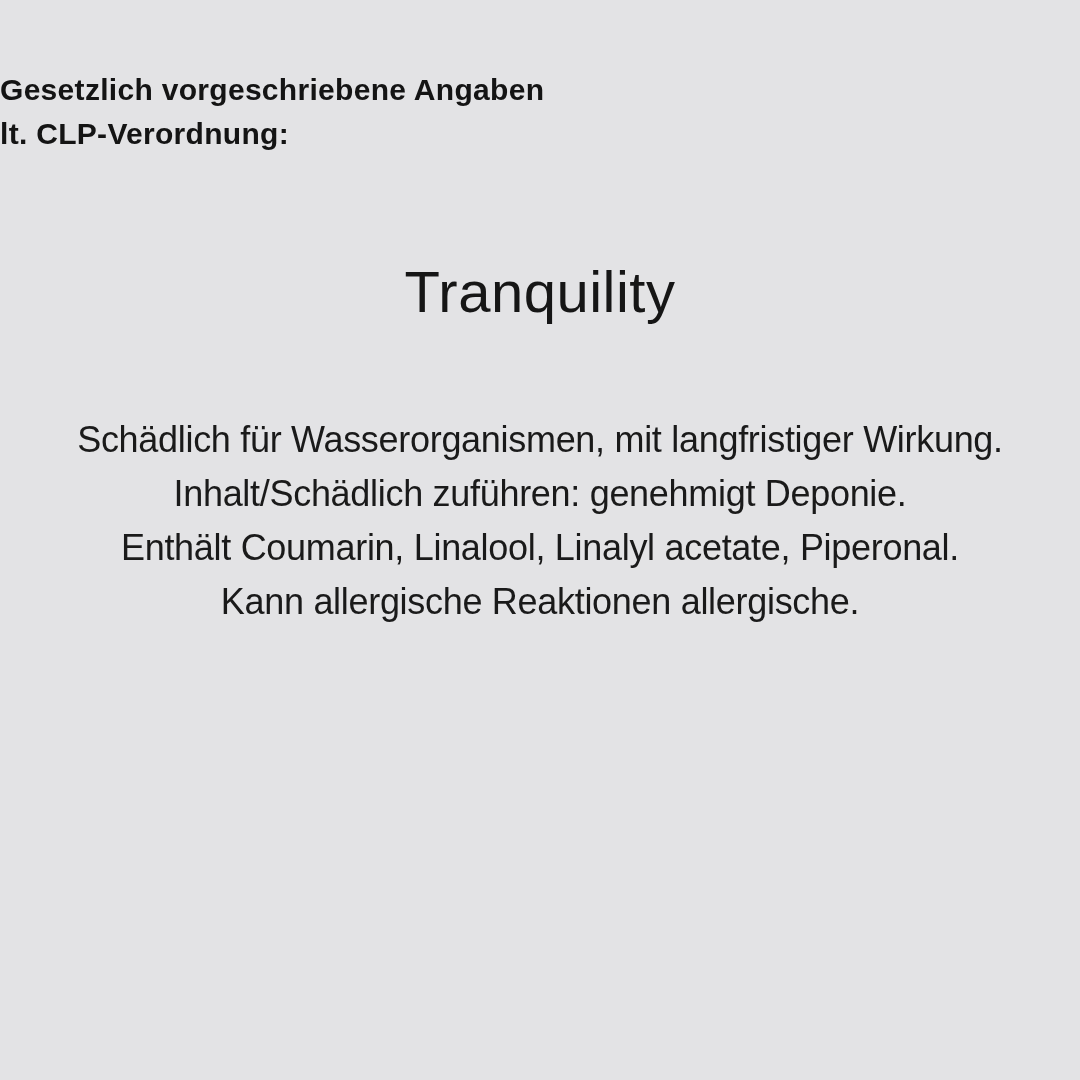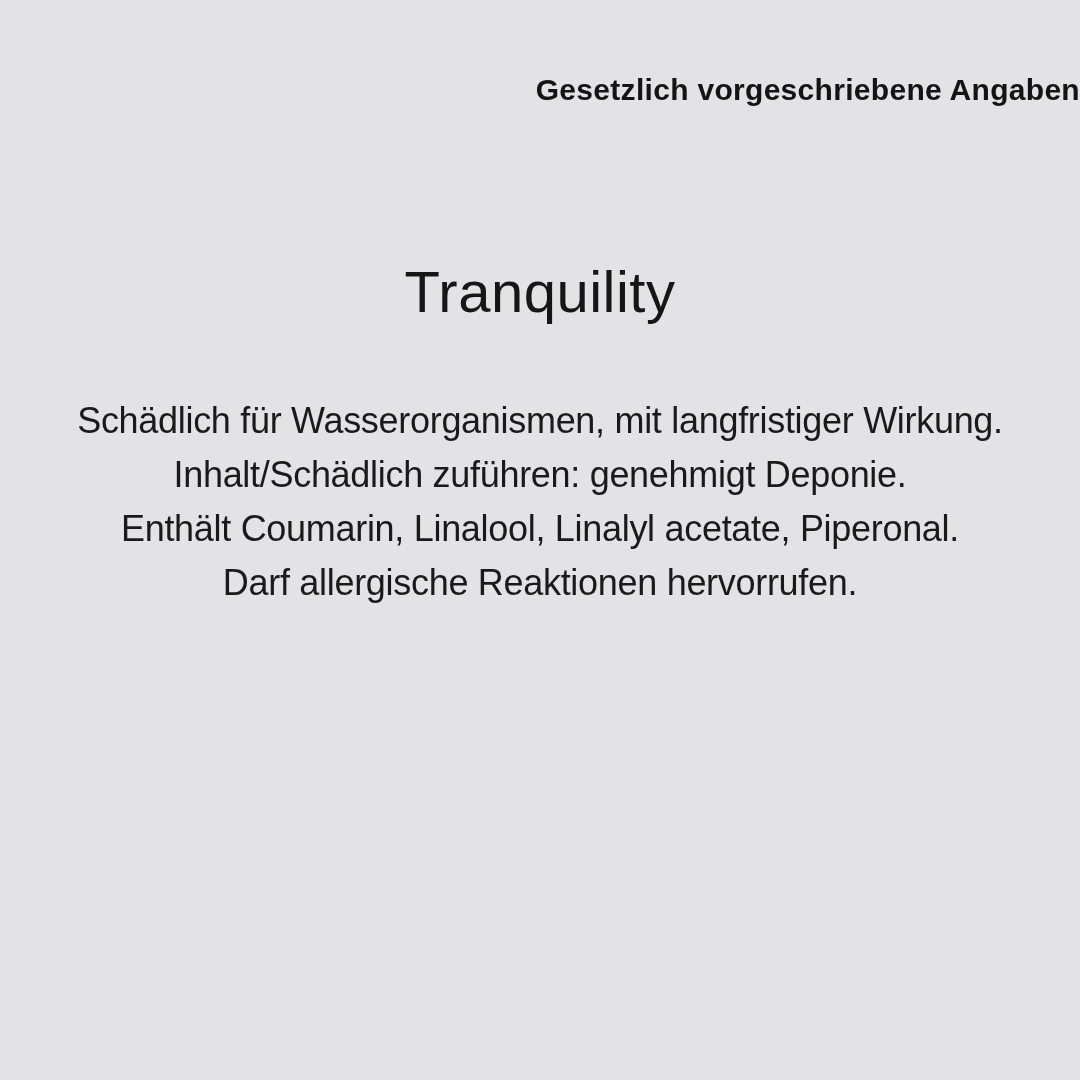--- a/index.html
+++ b/index.html
@@ -18,21 +18,21 @@
   .canvas {
     position: absolute;
     inset: 0;
     background: #e3e3e5;
   }
   .header-block {
     position: absolute;
     top: 68px;
     left: 0;
     width: 1080px;
-    text-align: right;
+    text-align: left;
   }
   .header-line {
     font-size: 30px;
     font-weight: 700;
     line-height: 44px;
     letter-spacing: 0.3px;
     color: #141414;
   }
   .title-block {
     position: absolute;
@@ -42,47 +42,48 @@
     text-align: center;
   }
   .product-title {
     font-size: 58px;
     font-weight: 300;
     letter-spacing: 0.5px;
     color: #161616;
   }
   .body-block {
     position: absolute;
-    top: 394px;
+    top: 413px;
     left: 0;
     width: 1080px;
     text-align: center;
   }
   .body-line {
     font-size: 36px;
     font-weight: 300;
     line-height: 54px;
     letter-spacing: -0.3px;
     color: #1a1a1a;
     white-space: nowrap;
   }
 </style>
 </head>
 <body>
 
 <div class="canvas">
 
   <div class="header-block">
     <div class="header-line">Gesetzlich vorgeschriebene Angaben</div>
+    <div class="header-line">lt. CLP-Verordnung:</div>
   </div>
 
   <div class="title-block">
     <div class="product-title">Tranquility</div>
   </div>
 
   <div class="body-block">
     <div class="body-line">Schädlich für Wasserorganismen, mit langfristiger Wirkung.</div>
     <div class="body-line">Inhalt/Schädlich zuführen: genehmigt Deponie.</div>
     <div class="body-line">Enthält Coumarin, Linalool, Linalyl acetate, Piperonal.</div>
-    <div class="body-line">Darf allergische Reaktionen hervorrufen.</div>
+    <div class="body-line">Kann allergische Reaktionen allergische.</div>
   </div>
 
 </div>
 
 </body></html>

